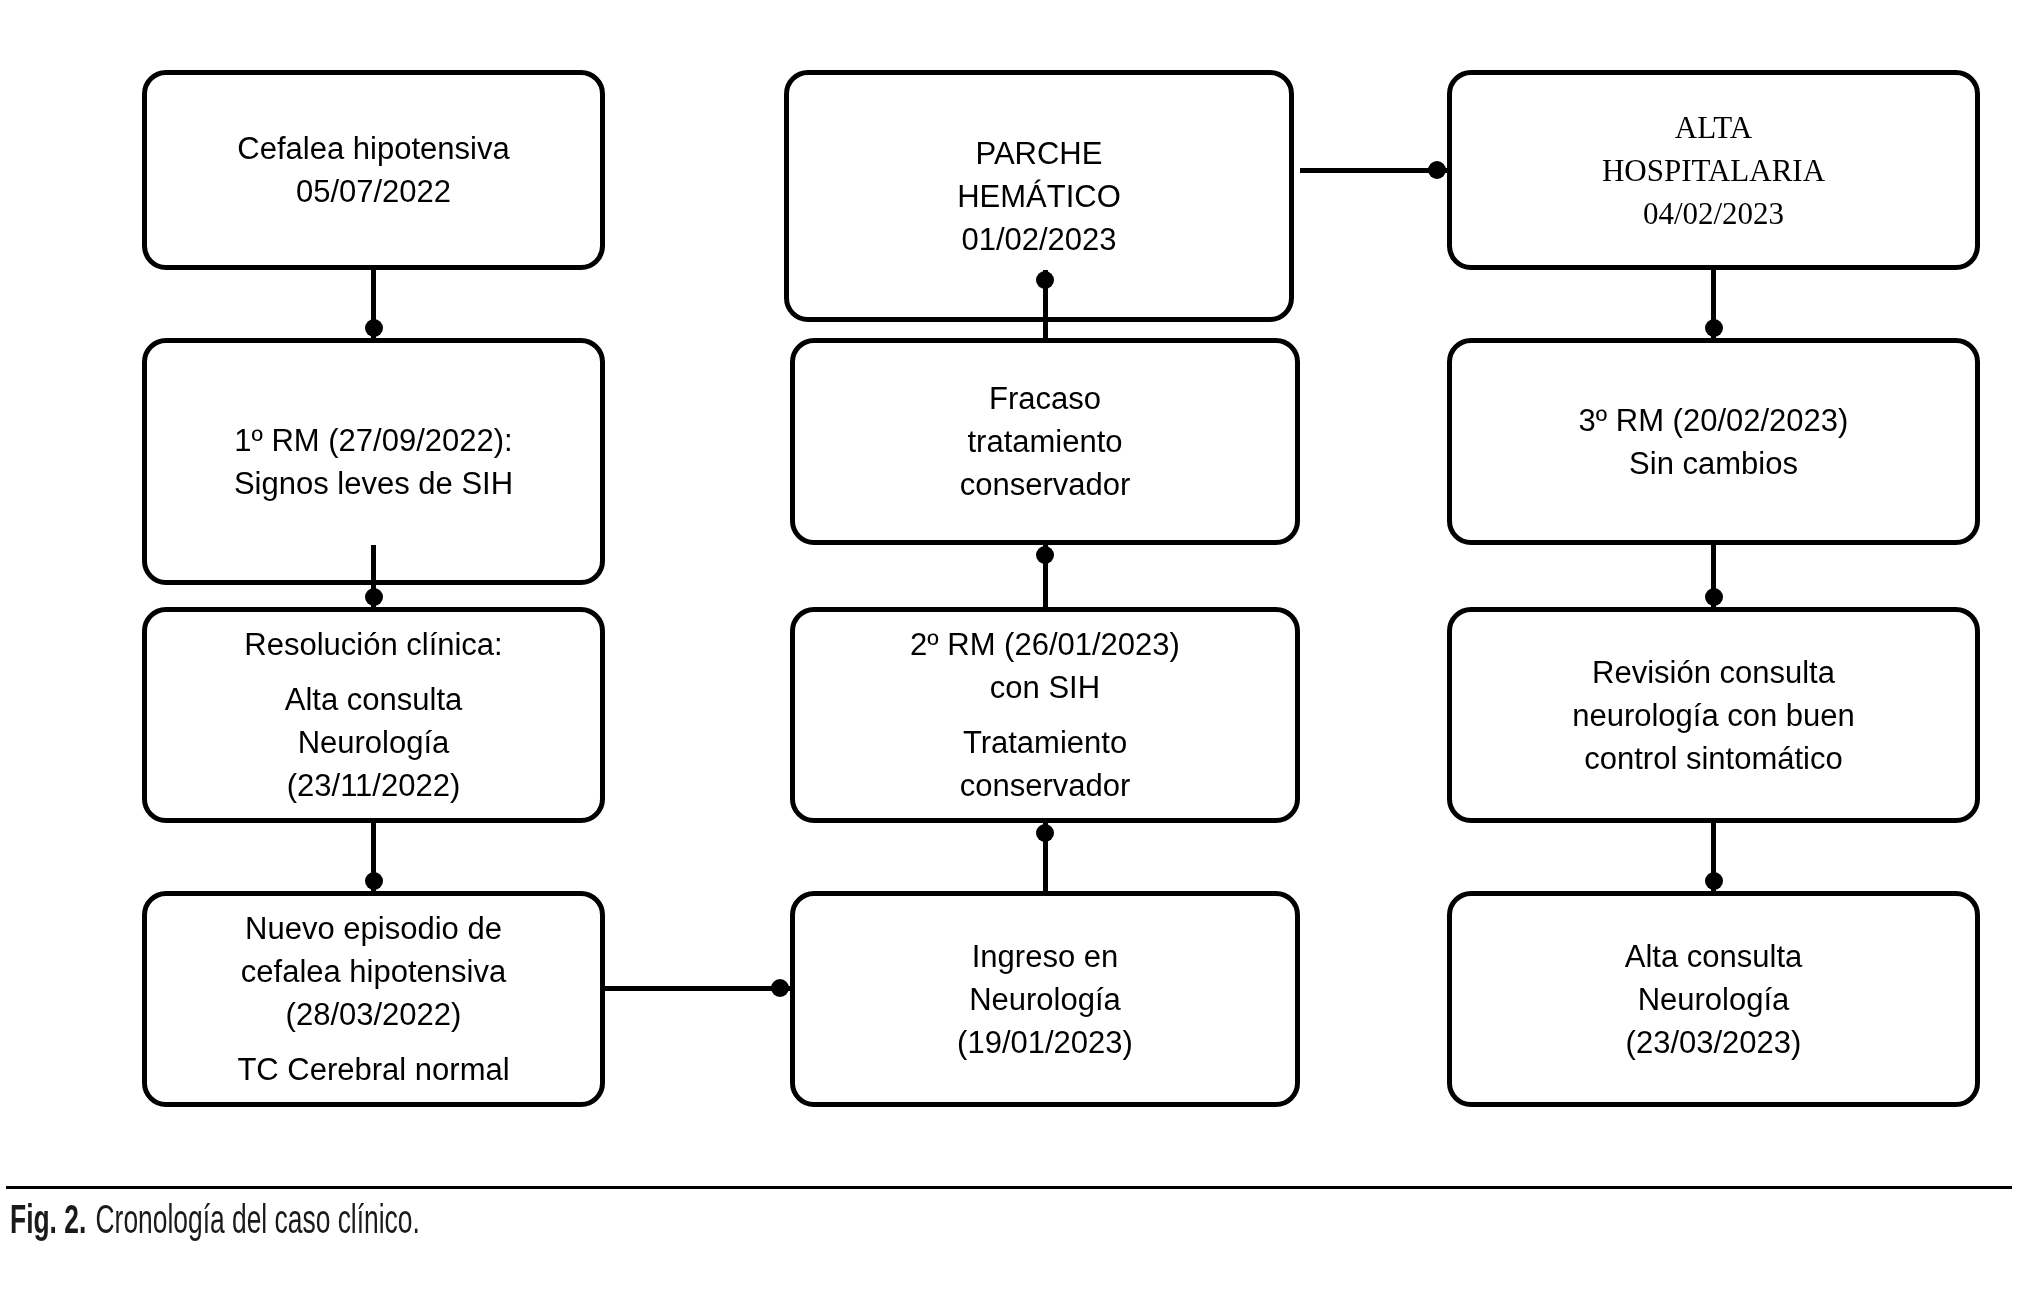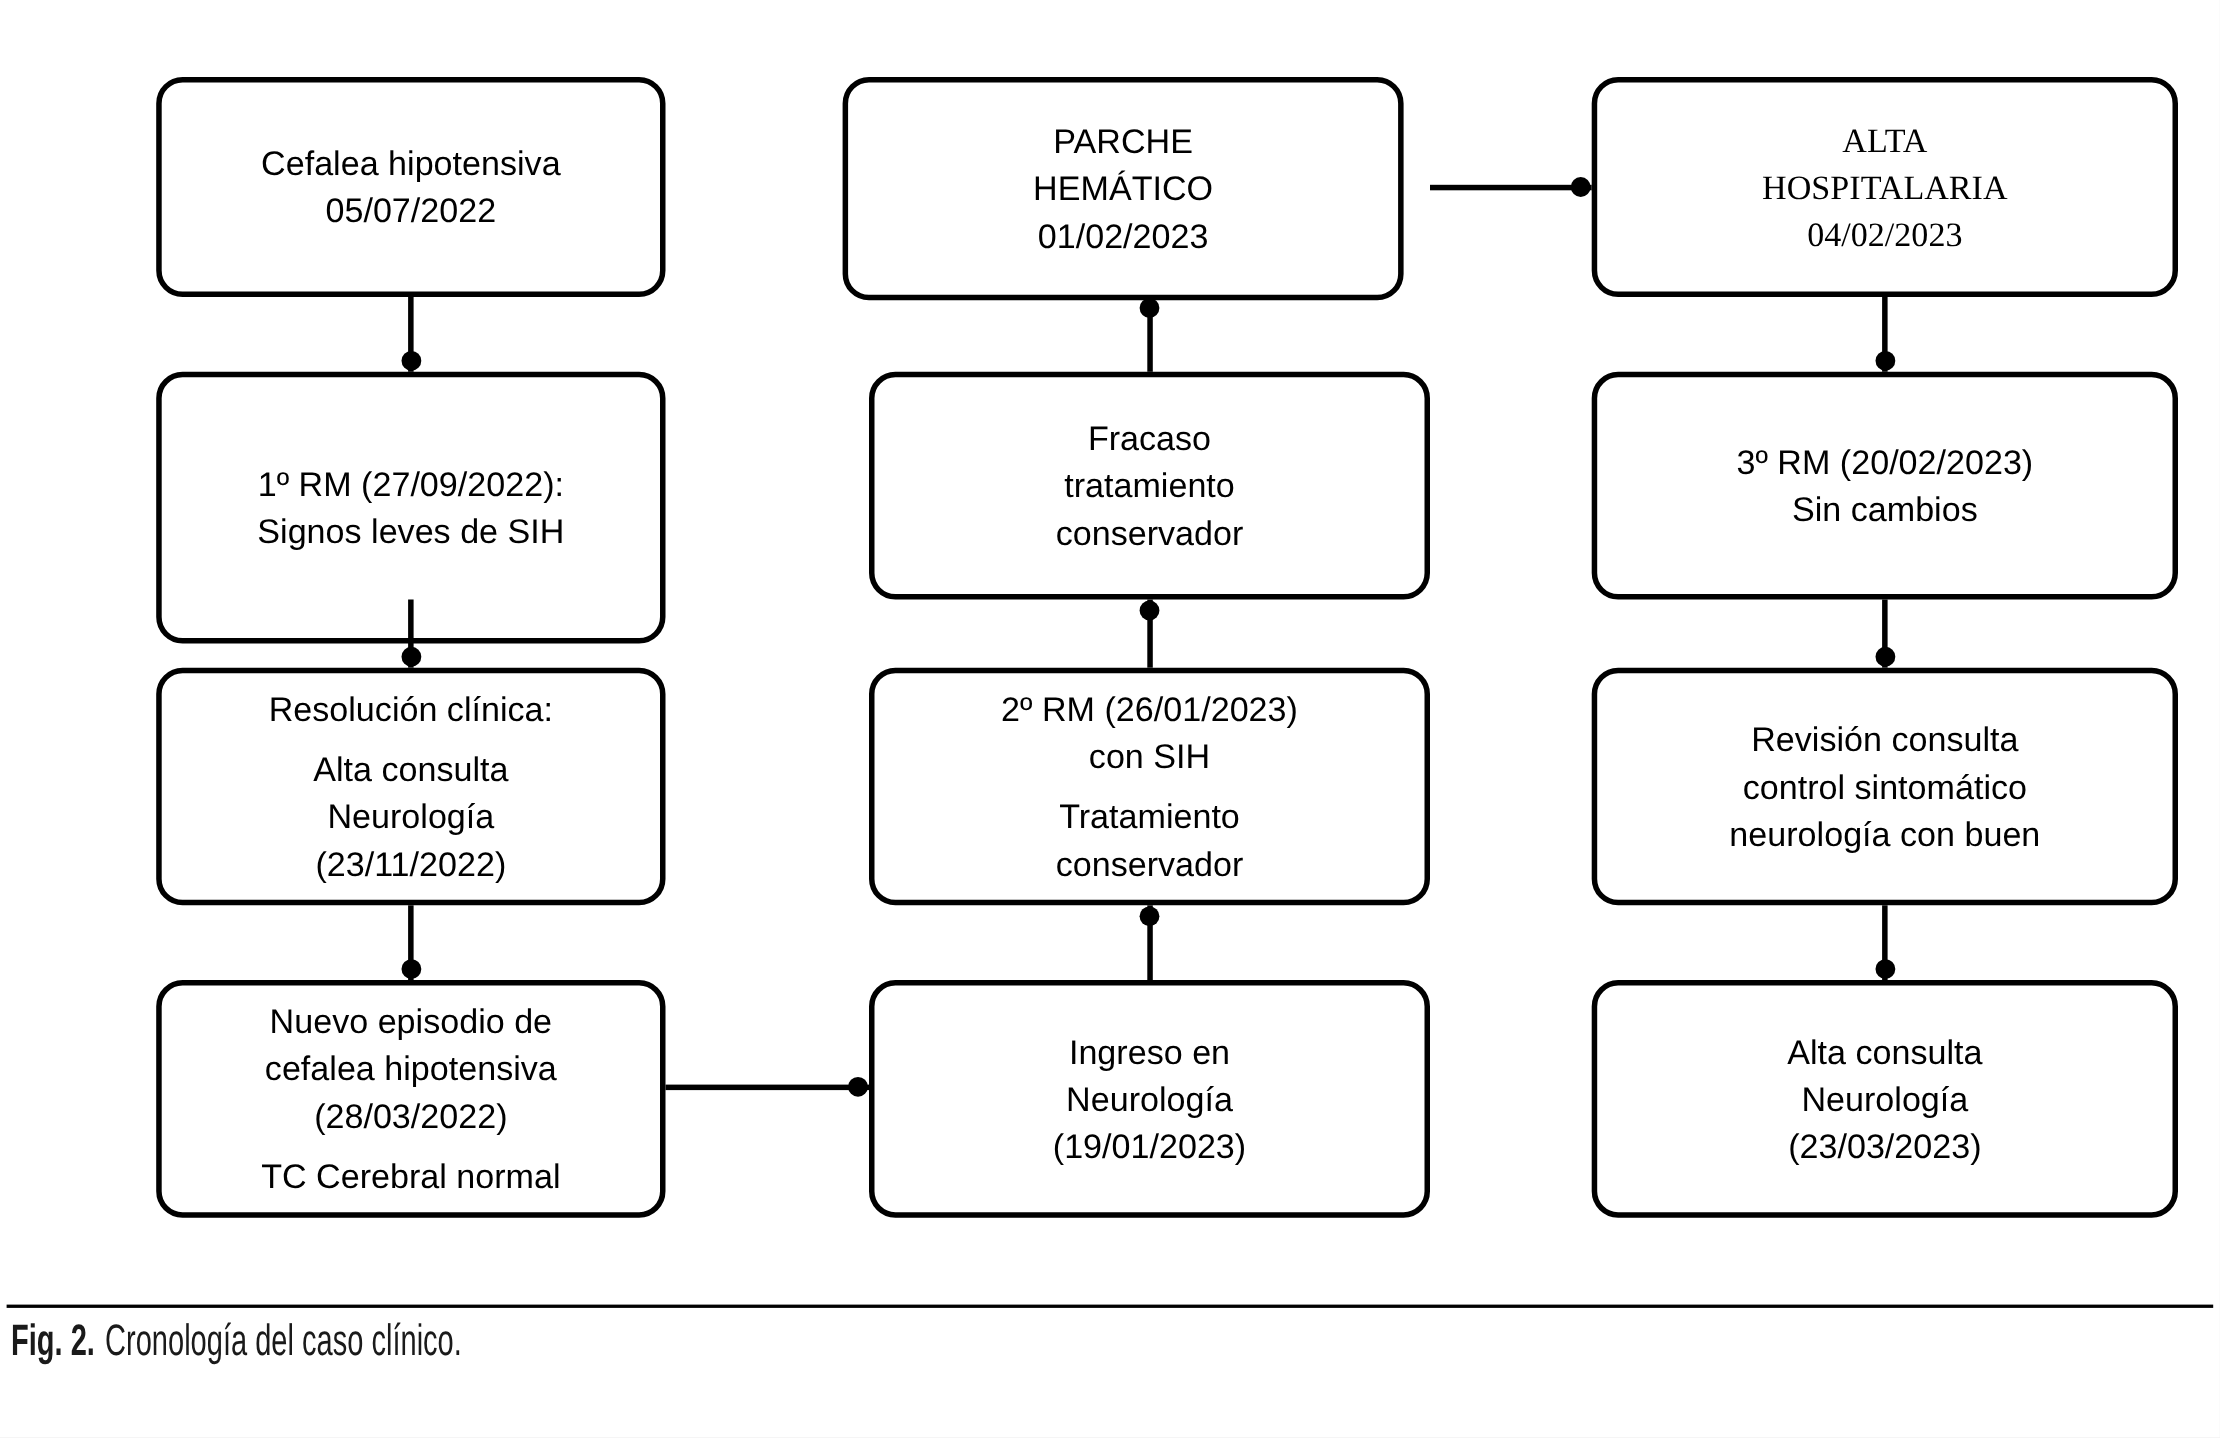--- a/index.html
+++ b/index.html
@@ -81,21 +81,21 @@
       <div class="flow-box" style="left: 142px; top: 891px; width: 463px; height: 216px;">
         <div class="para">
           <span class="line">Nuevo episodio de</span>
           <span class="line">cefalea hipotensiva</span>
           <span class="line">(28/03/2022)</span>
         </div>
         <div class="para">
           <span class="line">TC Cerebral normal</span>
         </div>
       </div>
-      <div class="flow-box" style="left: 766px; top: 70px; width: 510px; height: 203px;">
+      <div class="flow-box" style="left: 784px; top: 70px; width: 510px; height: 252px;">
         <div class="para">
           <span class="line">PARCHE</span>
           <span class="line">HEMÁTICO</span>
           <span class="line">01/02/2023</span>
         </div>
       </div>
       <div class="flow-box" style="left: 790px; top: 338px; width: 510px; height: 207px;">
         <div class="para">
           <span class="line">Fracaso</span>
           <span class="line">tratamiento</span>
@@ -128,22 +128,22 @@
       </div>
       <div class="flow-box" style="left: 1447px; top: 338px; width: 533px; height: 207px;">
         <div class="para">
           <span class="line">3º RM (20/02/2023)</span>
           <span class="line">Sin cambios</span>
         </div>
       </div>
       <div class="flow-box" style="left: 1447px; top: 607px; width: 533px; height: 216px;">
         <div class="para">
           <span class="line">Revisión consulta</span>
+          <span class="line">neurología con buen</span>
           <span class="line">control sintomático</span>
-          <span class="line">neurología con buen</span>
         </div>
       </div>
       <div class="flow-box" style="left: 1447px; top: 891px; width: 533px; height: 216px;">
         <div class="para">
           <span class="line">Alta consulta</span>
           <span class="line">Neurología</span>
           <span class="line">(23/03/2023)</span>
         </div>
       </div>
       <div class="connector" style="left: 371px; top: 270px; width: 5px; height: 68px;"></div>

